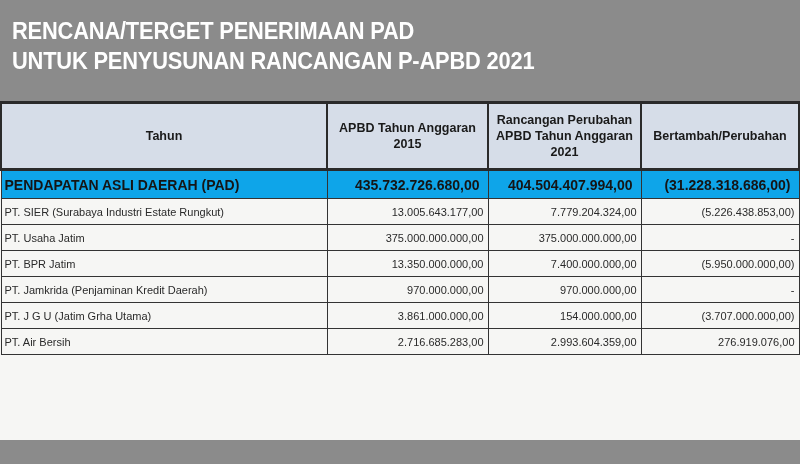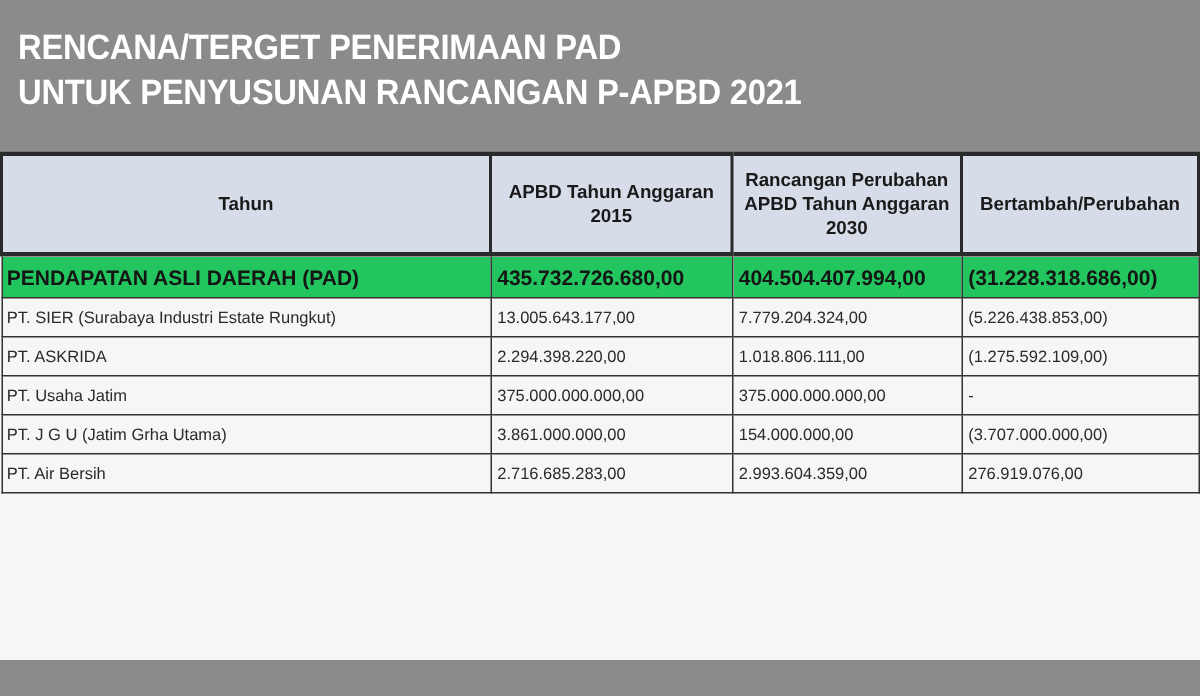--- a/index.html
+++ b/index.html
@@ -33,24 +33,24 @@
     border-bottom:3px solid #2a2a2a;
     font-weight:bold; font-size:12.5px; color:#1a1a1a;
     height:64px; padding:0 3px; text-align:center; line-height:16px;
   }
   td {
     border:1.5px solid #333;
     font-size:11px; color:#2a2a2a;
     height:25px; padding:0 4px; white-space:nowrap; overflow:hidden;
   }
   td.label { text-align:left; padding-left:3px; }
-  td.num { text-align:left; }
+  td.num { text-align:right; }
   tr.total td {
     font-weight:bold; font-size:14px; color:#151515; height:27px;
-    background:#22c55e;
+    background:#0ea5e9;
   }
   tr.total td.num { padding-right:8px; }
 </style>
 </head>
 <body>
 
 <div class="title">
   <div>RENCANA/TERGET PENERIMAAN PAD</div>
   <div>UNTUK PENYUSUNAN RANCANGAN P-APBD 2021</div>
 </div>
@@ -60,47 +60,53 @@
     <colgroup>
         <col class="c1">
         <col class="c2">
         <col class="c3">
         <col class="c4">
       </colgroup>
     <thead>
       <tr>
         <th>Tahun</th>
         <th>APBD Tahun Anggaran 2015</th>
-        <th>Rancangan Perubahan APBD Tahun Anggaran 2030</th>
+        <th>Rancangan Perubahan APBD Tahun Anggaran 2021</th>
         <th>Bertambah/Perubahan</th>
       </tr>
     </thead>
     <tbody id="tbody">
       <tr class="total">
         <td class="label">PENDAPATAN ASLI DAERAH (PAD)</td>
         <td class="num">435.732.726.680,00</td>
         <td class="num">404.504.407.994,00</td>
         <td class="num">(31.228.318.686,00)</td>
       </tr>
       <tr>
         <td class="label">PT. SIER (Surabaya Industri Estate Rungkut)</td>
         <td class="num">13.005.643.177,00</td>
         <td class="num">7.779.204.324,00</td>
         <td class="num">(5.226.438.853,00)</td>
       </tr>
       <tr>
-        <td class="label">PT. ASKRIDA</td>
-        <td class="num">2.294.398.220,00</td>
-        <td class="num">1.018.806.111,00</td>
-        <td class="num">(1.275.592.109,00)</td>
-      </tr>
-      <tr>
         <td class="label">PT. Usaha Jatim</td>
         <td class="num">375.000.000.000,00</td>
         <td class="num">375.000.000.000,00</td>
+        <td class="num">-</td>
+      </tr>
+      <tr>
+        <td class="label">PT. BPR Jatim</td>
+        <td class="num">13.350.000.000,00</td>
+        <td class="num">7.400.000.000,00</td>
+        <td class="num">(5.950.000.000,00)</td>
+      </tr>
+      <tr>
+        <td class="label">PT. Jamkrida (Penjaminan Kredit Daerah)</td>
+        <td class="num">970.000.000,00</td>
+        <td class="num">970.000.000,00</td>
         <td class="num">-</td>
       </tr>
       <tr>
         <td class="label">PT. J G U (Jatim Grha Utama)</td>
         <td class="num">3.861.000.000,00</td>
         <td class="num">154.000.000,00</td>
         <td class="num">(3.707.000.000,00)</td>
       </tr>
       <tr>
         <td class="label">PT. Air Bersih</td>

